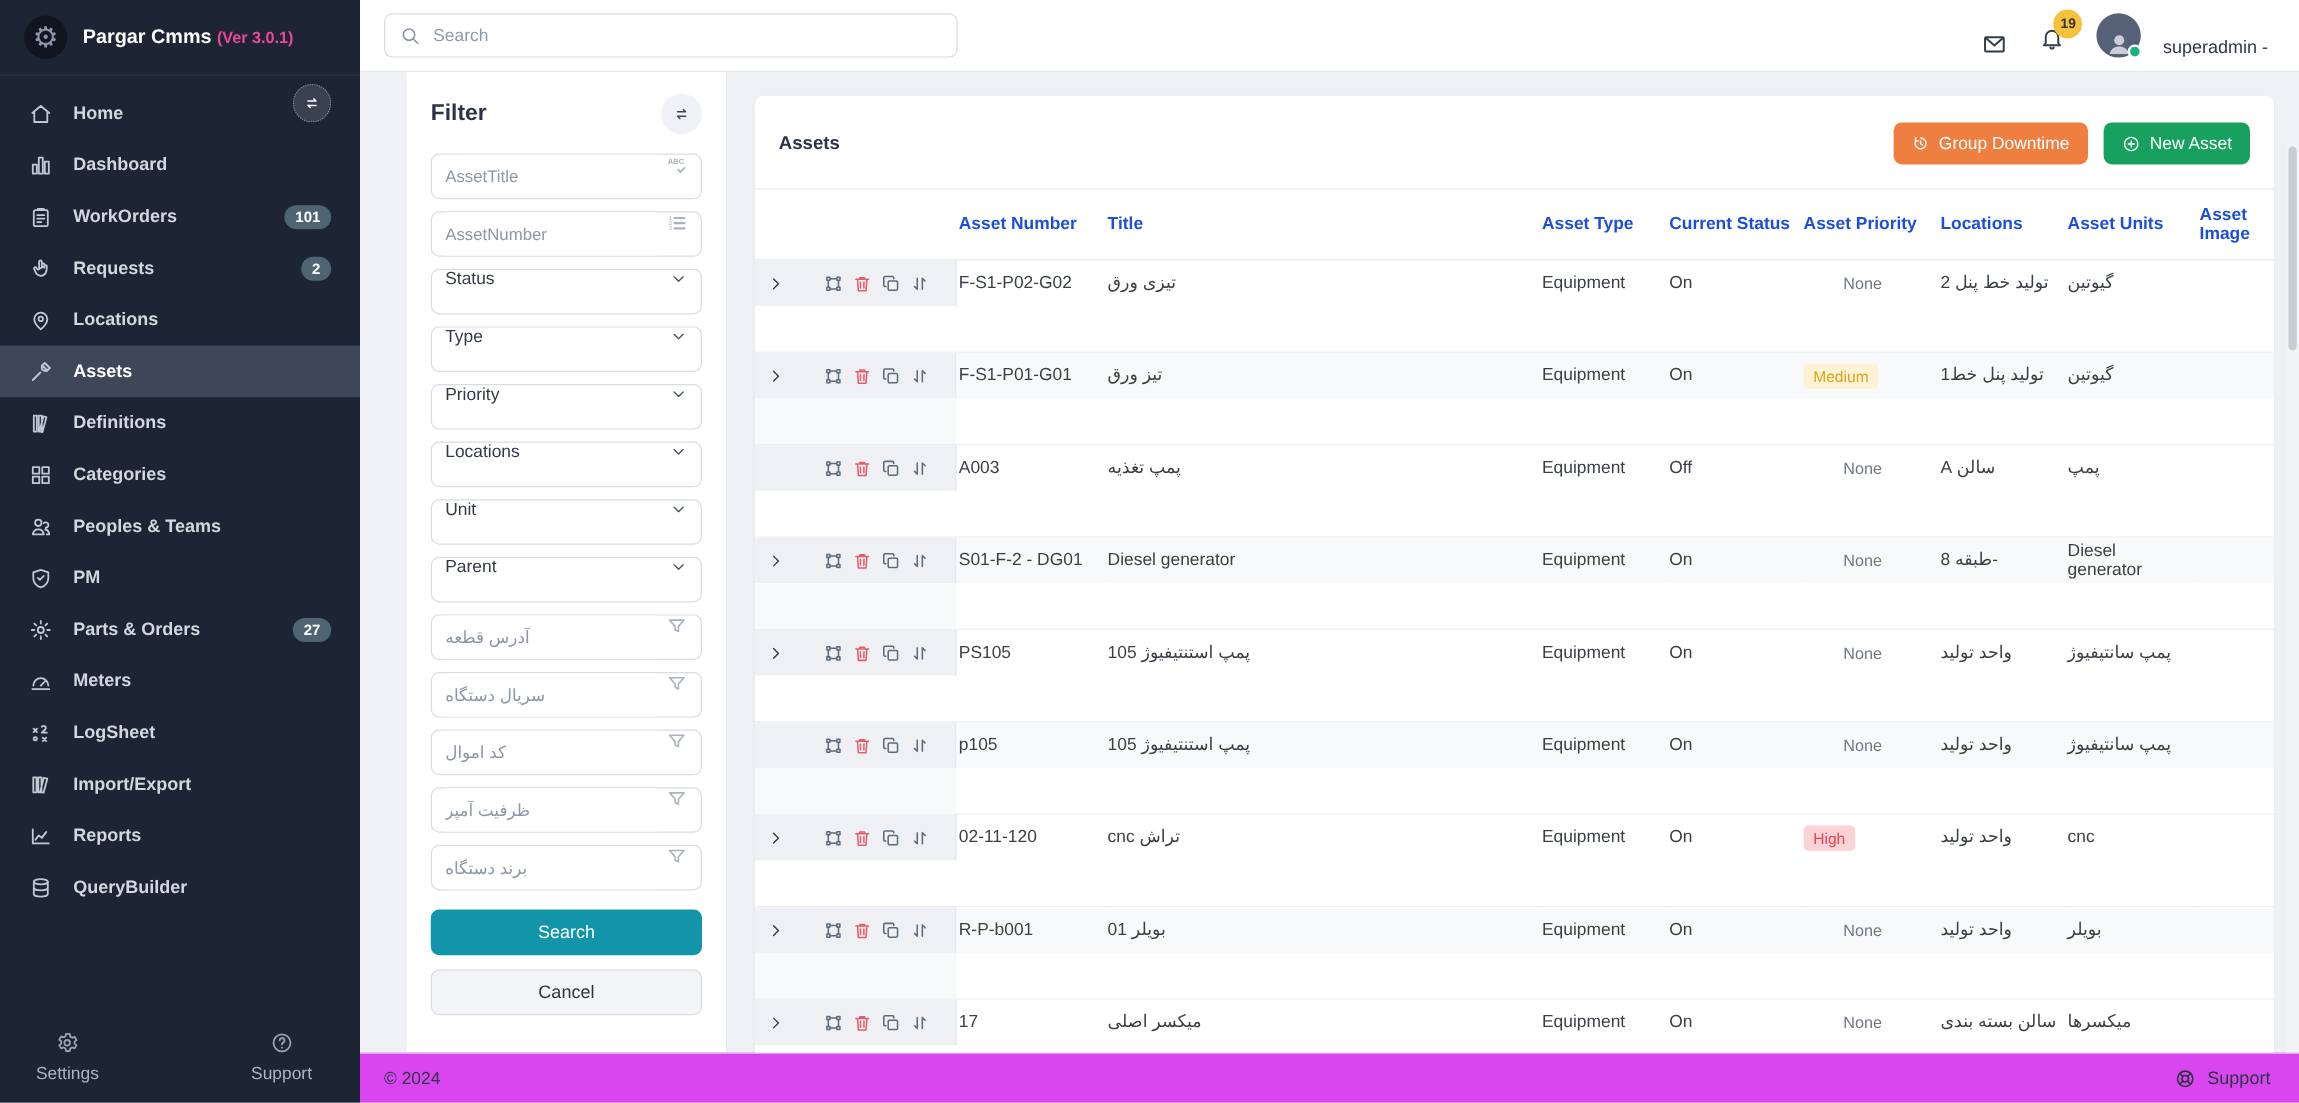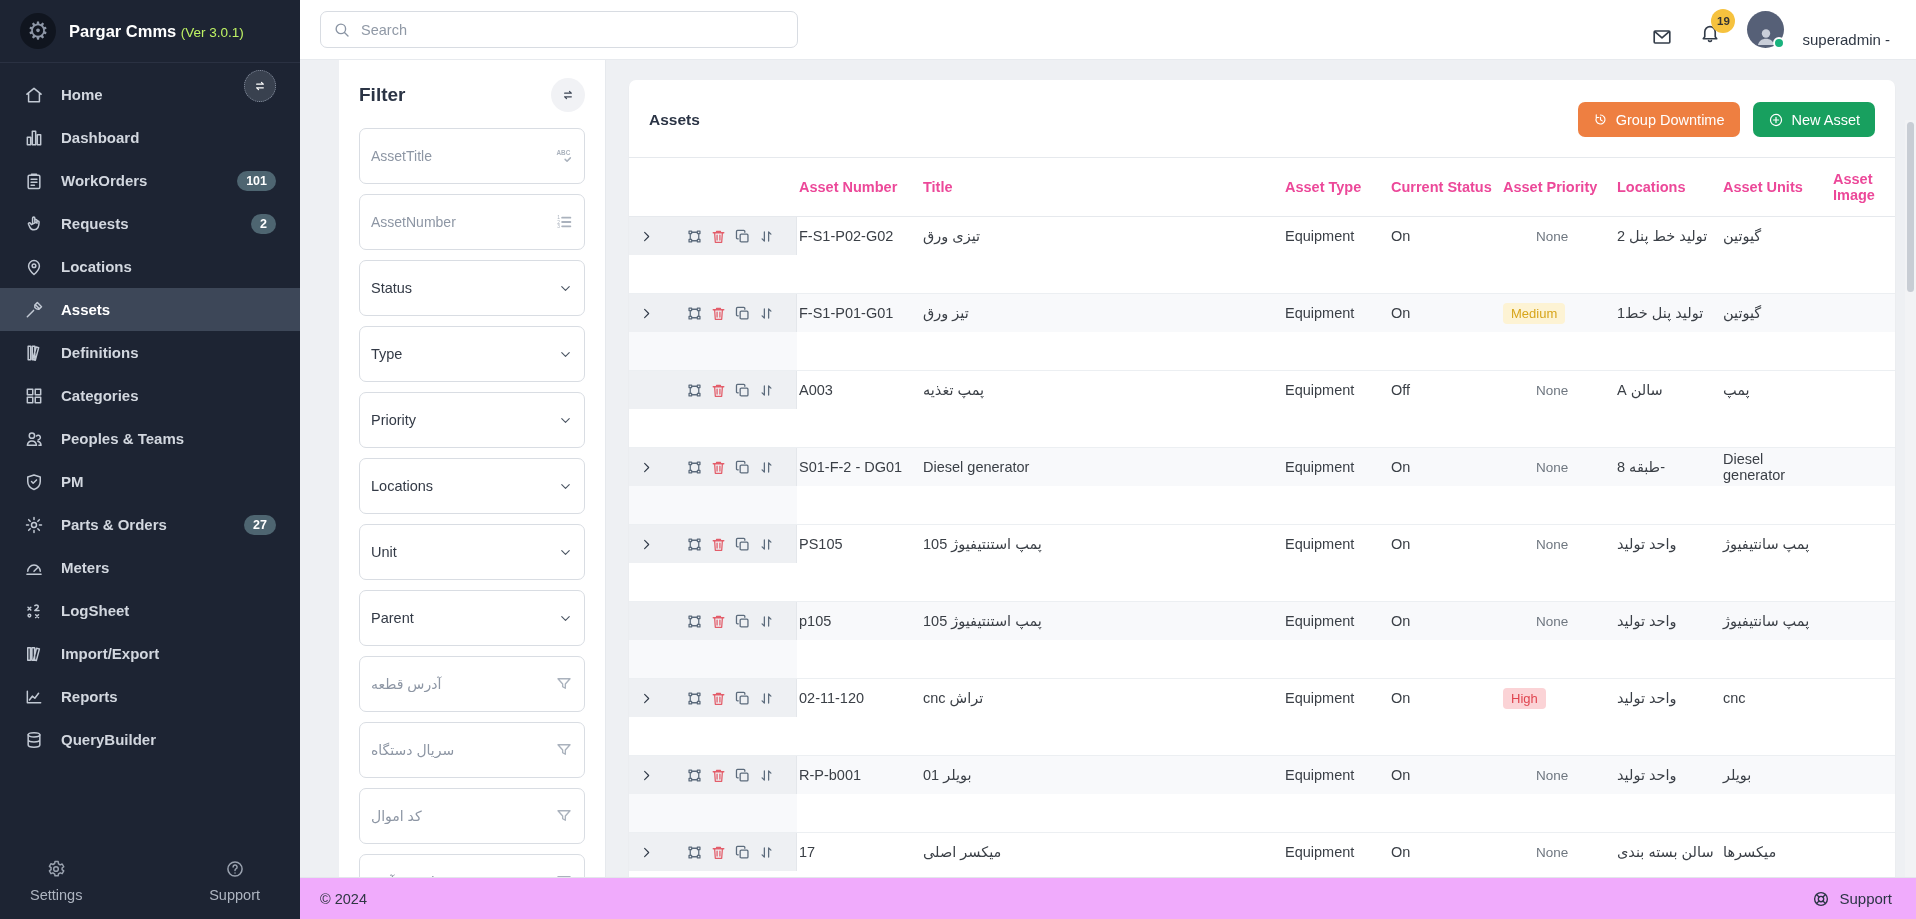--- a/index.html
+++ b/index.html
@@ -8,21 +8,21 @@
   .app { display:flex; width:1916px; height:919px; }
 
   
   .sidebar { position:relative; width:300px; min-width:300px; height:919px;
     background:var(--sidebar-bg,#1d2433); display:flex; flex-direction:column; }
   .sb-head { height:63px; display:flex; align-items:center; gap:13px; padding:0 20px;
     border-bottom:1px solid #2a3142; }
   .logo { width:36px; height:36px; border-radius:50%; background:#10151f; color:#8d96a6;
     display:flex; align-items:center; justify-content:center; font-size:24px; }
   .sb-title { color:#fff; font-size:16.5px; font-weight:bold; white-space:nowrap; }
-  .sb-version { color:#bef264; font-weight:normal; font-size:13.5px; }
+  .sb-version { color:#ec4899; font-weight:bold; font-size:13.5px; }
   .nav { padding:10px 0 0 0; flex:1; }
   .nav-item { height:43px; display:flex; align-items:center; gap:17px; padding:0 24px;
     color:#d2d7df; font-size:15px; font-weight:600; cursor:pointer; }
   .nav-item .icn { color:#c2c9d4; }
   .nav-item.active { background:var(--active-item-bg,#3d4758); color:#ffffff; }
   .nav-badge { margin-left:auto; background:var(--badge-bg,#4e6571); color:#fff;
     font-size:12.5px; font-weight:bold; border-radius:11px; padding:3px 9px; }
   .collapse-btn { position:absolute; top:70px; left:244px; width:32px; height:32px;
     border-radius:50%; background:#39414f; border:1px dotted #8a93a4; color:#fff;
     display:flex; align-items:center; justify-content:center; cursor:pointer; z-index:5; }
@@ -52,22 +52,22 @@
 
   .body-row { flex:1; display:flex; min-height:0;padding-left:39px; }
 
   
   .filterpanel { width:267px; min-width:267px; background:#fff; border-right:1px solid #e6e9ed;
     padding:18px 20px 0 20px; overflow:hidden; }
   .filter-head { display:flex; align-items:center; justify-content:space-between; margin-bottom:16px; }
   .filter-title { font-size:19px; font-weight:bold; color:#2b3445; }
   .filter-toggle { width:34px; height:34px; border-radius:50%; background:#f1f2f5; border:none;
     color:#3c4554; display:flex; align-items:center; justify-content:center; cursor:pointer; }
-  .ffield { height:56px; border:1px solid #d9dde3; border-radius:7px; margin-bottom:10px;
-    display:flex; align-items:center; padding:0 11px; background:#fff; }
+  .ffield { height:38px; border:1px solid #d9dde3; border-radius:7px; margin-bottom:10px;
+    display:flex; padding:0 11px; background:#fff; }
   .ffield input { border:none; outline:none; flex:1; font-size:14px; color:#333; font-family:inherit; min-width:0; }
   .ffield input::placeholder { color:#8d96a4; }
   .ffield .ficon { color:#aab2bd; margin-left:8px; }
   .fselect { justify-content:space-between; cursor:pointer; }
   .fselect .flabel { font-size:14.5px; color:#333a46; }
   .fselect .chev { color:#4b5563; }
   .btn-search { width:100%; height:38px; background:var(--teal,#1295a9); color:#fff; border:none;
     border-radius:7px; font-size:15px; font-family:inherit; cursor:pointer; margin-top:6px; }
   .btn-cancel { width:100%; height:38px; background:#f4f5f7; color:#333; border:1px solid #d9dde3;
     border-radius:7px; font-size:15px; font-family:inherit; cursor:pointer; margin-top:12px; }
@@ -80,21 +80,21 @@
   .head-btns { margin-left:auto; display:flex; gap:13px; }
   .btn-orange { background:var(--orange,#ee7f41); }
   .btn-green  { background:var(--green,#18a05f); }
   .hbtn { display:flex; align-items:center; gap:8px; color:#fff; border:none; border-radius:7px;
     height:35px; padding:0 15px; font-size:14.5px; font-family:inherit; cursor:pointer; }
 
   .thead, .trow { display:grid;
     grid-template-columns:168px 124px 362px 106px 112px 114px 106px 110px 1fr;
     align-items:stretch; }
   .thead { border-top:1px solid #e6e9ed; border-bottom:1px solid #e6e9ed; }
-  .thead > div { font-weight:bold; font-size:14.5px; color:#ec4899; padding:13px 4px 13px 2px;
+  .thead > div { font-weight:bold; font-size:14.5px; color:#1d4ed8; padding:13px 4px 13px 2px;
     display:flex; align-items:center; }
   .trow { border-bottom:1px solid #eceff2; }
   .trow.even > .cell { background:#f8f9fb; }
   .cell { font-size:14.5px; color:#3a3f46; padding:0 4px 0 2px; display:flex; align-items:center;
     min-height:38px; }
   .cell-actions { background:#eef0f3 !important; border-right:1px solid #e4e7eb;
     display:flex; align-items:center; gap:5px; padding:0 6px 0 8px; }
   .act { width:19px; height:19px; display:flex; align-items:center; justify-content:center;
     cursor:pointer; }
   .act.add   { color:#43a570; }
@@ -103,21 +103,21 @@
   .act.copy  { color:#5c6b7c; }
   .act.sort  { color:#5c6b7c; }
   .act.chev  { color:#2f3947; }
   .chev-slot { width:19px; min-width:19px; height:19px; }
   .prio-none { color:#6f7780; font-size:13.5px;margin-left:33px; }
   .badge { font-size:13px; padding:3px 8px; border-radius:4px; }
   .badge.medium { background:var(--medium-bg,#fdf3d4); color:var(--medium-fg,#d7a51c); }
   .badge.high   { background:var(--high-bg,#fbd3d6); color:var(--high-fg,#e04550); }
 
   
-  .footer { height:42px; background:#f0abfc; border-top:1px solid #e3e6ea; display:flex;
+  .footer { height:42px; background:#d946ef; border-top:1px solid #e3e6ea; display:flex;
     align-items:center; padding:0 24px 0 20px; }
   .copyright { font-size:14.5px; color:#2f3744; }
   .foot-support { margin-left:auto; display:flex; align-items:center; gap:9px; color:#2b3445;
     font-size:15px; cursor:pointer; }
 
   .scrollbar { position:absolute; right:0; top:60px; width:11px; height:818px; background:#f2f3f5; }
   .scroll-thumb { position:absolute; top:2px; left:2px; width:7px; height:170px;
     border-radius:4px; background:#c8cdd4; }
 
   .icn { display:inline-flex; }

